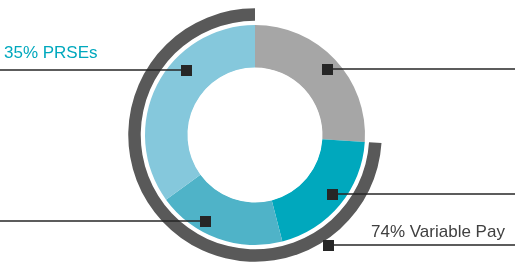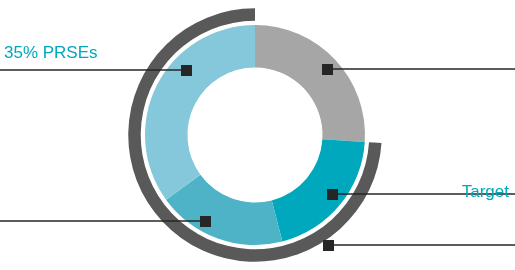--- a/index.html
+++ b/index.html
@@ -84,17 +84,17 @@
       <rect x="327" y="189" width="11" height="11"></rect>
       <rect x="323" y="240" width="11" height="11"></rect>
     </g>
   </svg>
 
   <div class="callout-label lbl-teal" id="label-prses">35% PRSEs</div>
 
 
 
   <div class="callout-label lbl-teal lbl-right" id="label-bonus">
-    <div>Target</div>
   </div>
 
+  <div class="callout-label lbl-dark" id="label-varpay">74% Variable Pay</div>
 
 </div>
 
 </body></html>

